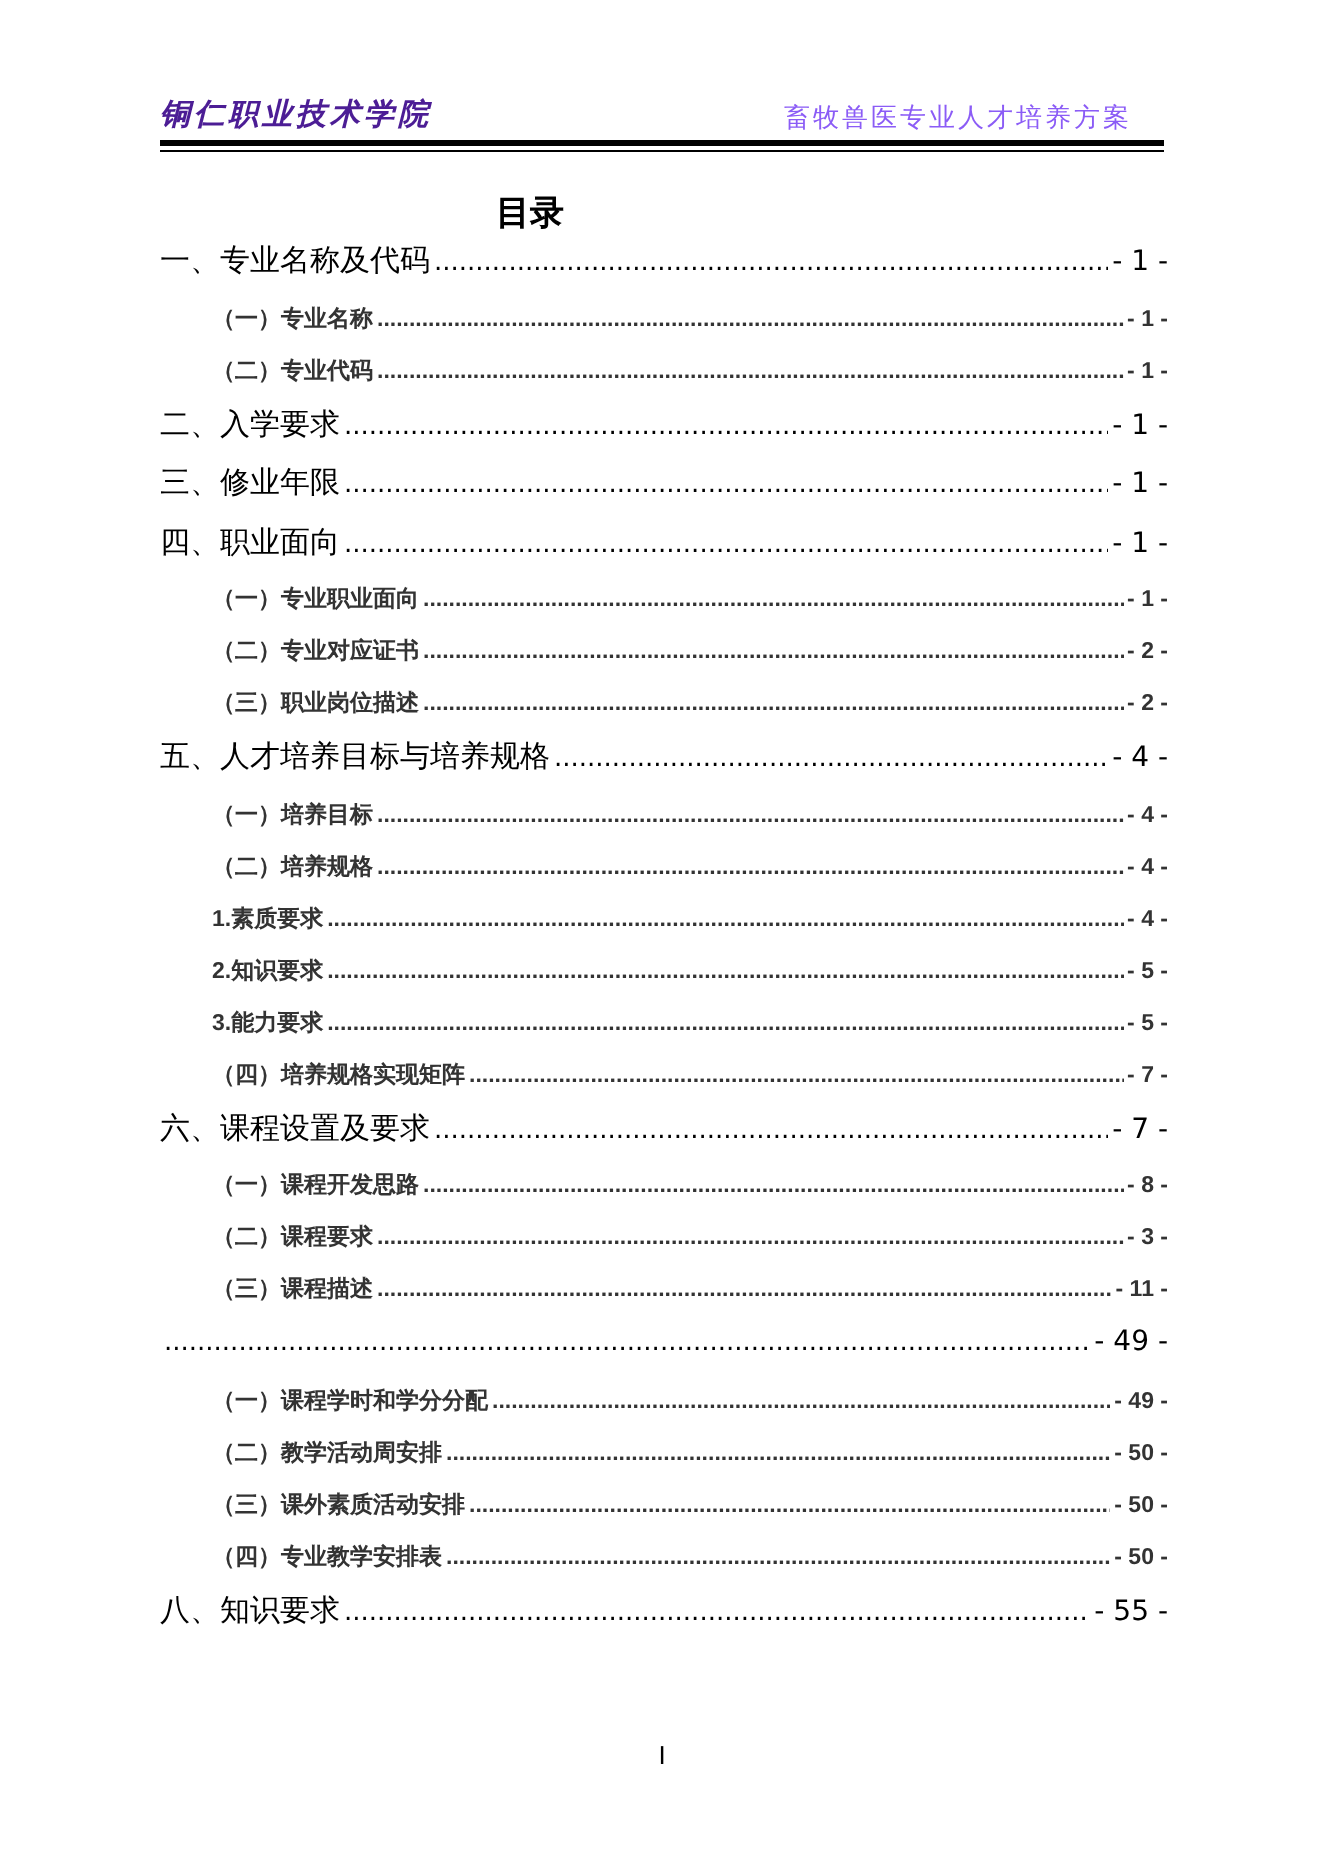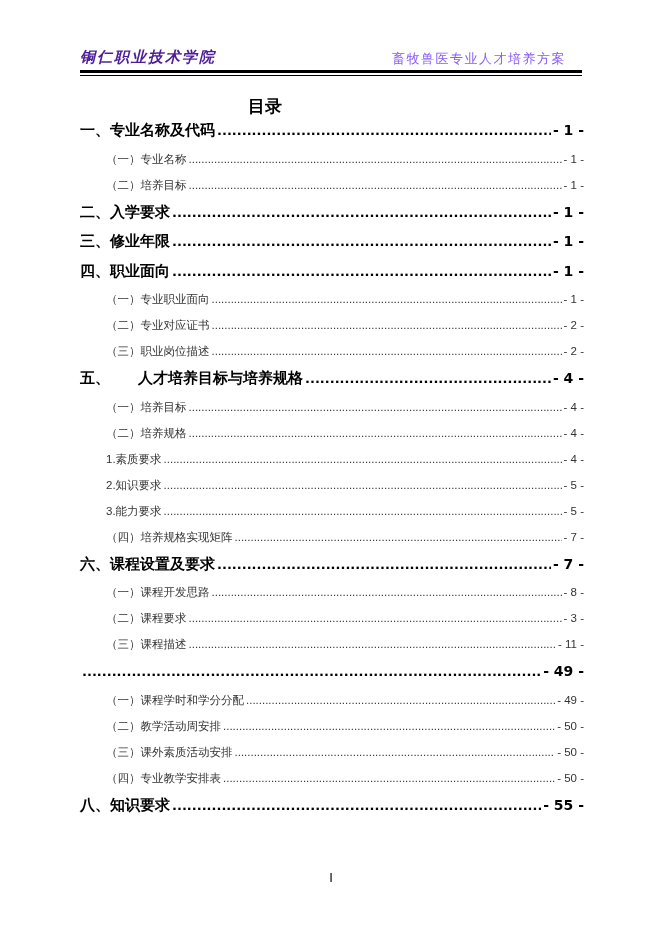--- a/index.html
+++ b/index.html
@@ -7,37 +7,37 @@
 
   .header { position: absolute; left: 80px; top: 48px; width: 502px; height: 22px; }
   .header-left { position: absolute; left: 0; top: 0; font-family: "DejaVu Serif", serif; font-size: 15px; font-weight: bold; font-style: italic; letter-spacing: 2px; color: #4c1d95; }
   .header-right { position: absolute; right: 16px; top: 2px; font-family: "DejaVu Sans", sans-serif; font-size: 13px; letter-spacing: 1.5px; color: #8b5cf6; }
   .rule-thick { position: absolute; left: 80px; top: 70px; width: 502px; height: 3px; background: #000; }
   .rule-thin { position: absolute; left: 80px; top: 75px; width: 502px; height: 1px; background: #000; }
 
   .toc-title { position: absolute; left: 0; width: 530px; top: 95px; text-align: center; font-family: "DejaVu Sans", sans-serif; font-size: 17px; font-weight: bold; }
 
   .toc { position: absolute; left: 80px; top: 116px; width: 504px; }
-  .toc-row { display: flex; align-items: baseline; white-space: nowrap; }
+  .toc-row { display: flex; align-items: baseline; white-space: nowrap; font-weight: bold; }
   .toc-row .label { flex: 0 0 auto; }
   .toc-row .dots { flex: 1 1 auto; overflow: hidden; margin: 0 2px; }
   .toc-row .dots::after { content: "................................................................................................................................................................................................................................................................................................................................................"; letter-spacing: 0px; }
   .toc-row .page { flex: 0 0 auto; }
 
-  .lvl1 { height: 29.5px; line-height: 29.5px; font-family: "DejaVu Sans", sans-serif; font-weight: bold; font-size: 15px; }
+  .lvl1 { height: 29.5px; line-height: 29.5px; font-family: "DejaVu Sans", sans-serif; font-weight: normal; font-size: 15px; }
   .lvl1 .dots { font-size: 13px; }
   .lvl1 .page { font-size: 14px; }
 
   .lvl2 { height: 26px; line-height: 26px; padding-left: 26px; font-family: "DejaVu Serif", serif; font-size: 11.5px; color: #333; }
   .lvl2 .dots, .lvl2 .page { font-family: "Liberation Sans", sans-serif; font-size: 11.5px; color: #333; }
   .lvl3 { height: 26px; line-height: 26px; padding-left: 26px; font-family: "DejaVu Serif", serif; font-size: 11.5px; color: #333; }
   .lvl3 .dots, .lvl3 .page { font-family: "Liberation Sans", sans-serif; font-size: 11.5px; color: #333; }
   .lvl3 .num { font-family: "Liberation Sans", sans-serif; }
 
-  .gap5 { margin-left: 28px; }
+  .gap5 { margin-left: 0; }
 
   .page-number { position: absolute; left: 0; width: 662px; top: 870px; text-align: center; font-family: "Liberation Sans", sans-serif; font-size: 13px; }
 </style>
 </head>
 <body>
 
 <div class="header">
   <span class="header-left">铜仁职业技术学院</span>
   <span class="header-right">畜牧兽医专业人才培养方案</span>
 </div>
@@ -51,21 +51,21 @@
     <span class="label">一、专业名称及代码</span>
     <span class="dots"></span>
     <span class="page">- 1 -</span>
   </div>
   <div class="toc-row lvl2">
     <span class="label">（一）专业名称</span>
     <span class="dots"></span>
     <span class="page">- 1 -</span>
   </div>
   <div class="toc-row lvl2">
-    <span class="label">（二）培养目标</span>
+    <span class="label">（二）专业代码</span>
     <span class="dots"></span>
     <span class="page">- 1 -</span>
   </div>
   <div class="toc-row lvl1">
     <span class="label">二、入学要求</span>
     <span class="dots"></span>
     <span class="page">- 1 -</span>
   </div>
   <div class="toc-row lvl1">
     <span class="label">三、修业年限</span>

